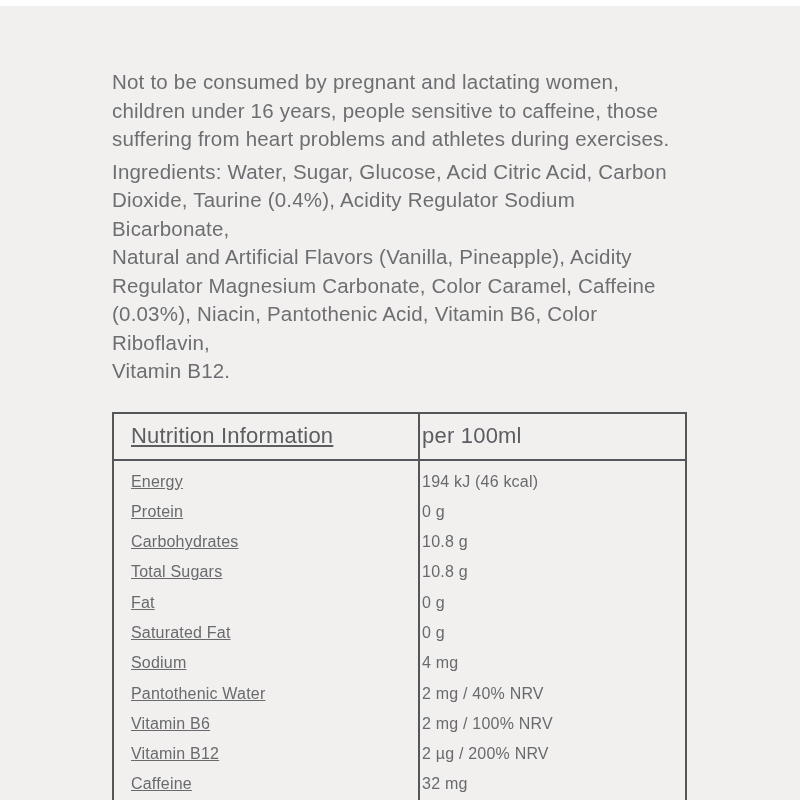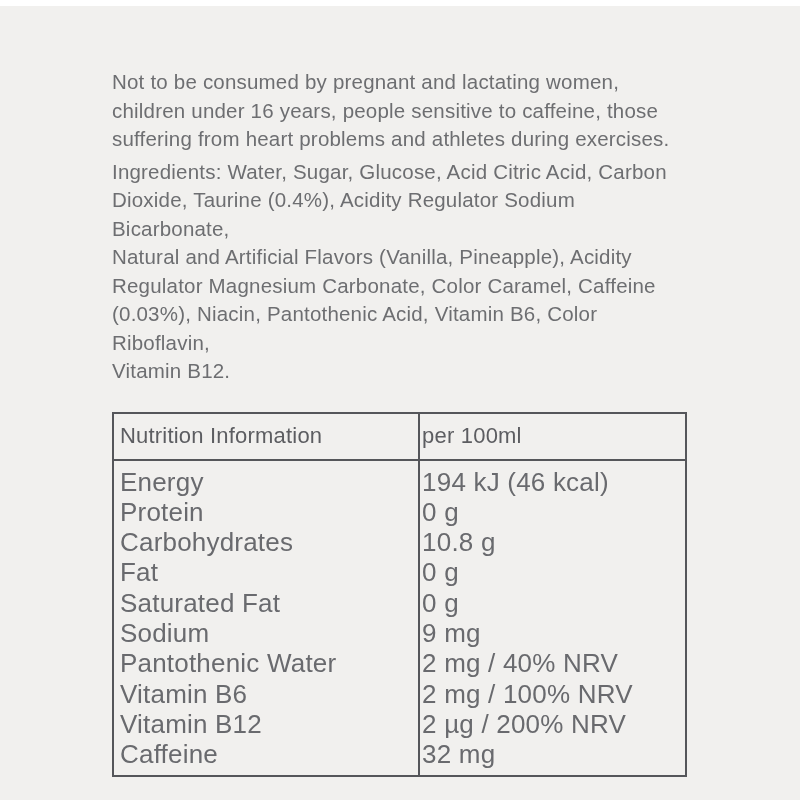--- a/index.html
+++ b/index.html
@@ -50,25 +50,25 @@
   col.c1 { width: 305px; }
   col.c2 { width: 266px; }
   thead th {
     height: 43px;
     border-bottom: 2px solid #55565a;
     font-size: 22px;
     font-weight: bold;
     color: #5c5d61;
     letter-spacing: 0.2px;
   }
-  thead th.col1, tbody td.col1 { padding-left: 6px; }
+  thead th.col1, tbody td.col1 { padding-left: 17px; text-decoration: underline; }
   thead th.col2, tbody td.col2 { padding-left: 2px; }
   tbody td.col2, thead th.col2 { border-left: 2px solid #55565a; }
   tbody td {
-    font-size: 26px;
+    font-size: 16px;
     line-height: 28.3px;
     letter-spacing: 0.2px;
   }
   tbody tr:first-child td { padding-top: 7px; }
   tbody tr:last-child td { padding-bottom: 7px; }
 </style>
 </head>
 <body>
 
 <div class="page">
@@ -106,34 +106,38 @@
   <tr>
     <td class="col1">Protein</td>
     <td class="col2">0 g</td>
   </tr>
 
   <tr>
     <td class="col1">Carbohydrates</td>
     <td class="col2">10.8 g</td>
   </tr>
 
+  <tr>
+    <td class="col1">Total Sugars</td>
+    <td class="col2">10.8 g</td>
+  </tr>
 
   <tr>
     <td class="col1">Fat</td>
     <td class="col2">0 g</td>
   </tr>
 
   <tr>
     <td class="col1">Saturated Fat</td>
     <td class="col2">0 g</td>
   </tr>
 
   <tr>
     <td class="col1">Sodium</td>
-    <td class="col2">9 mg</td>
+    <td class="col2">4 mg</td>
   </tr>
 
 
   <tr>
     <td class="col1">Pantothenic Water</td>
     <td class="col2">2 mg / 40% NRV</td>
   </tr>
 
   <tr>
     <td class="col1">Vitamin B6</td>

